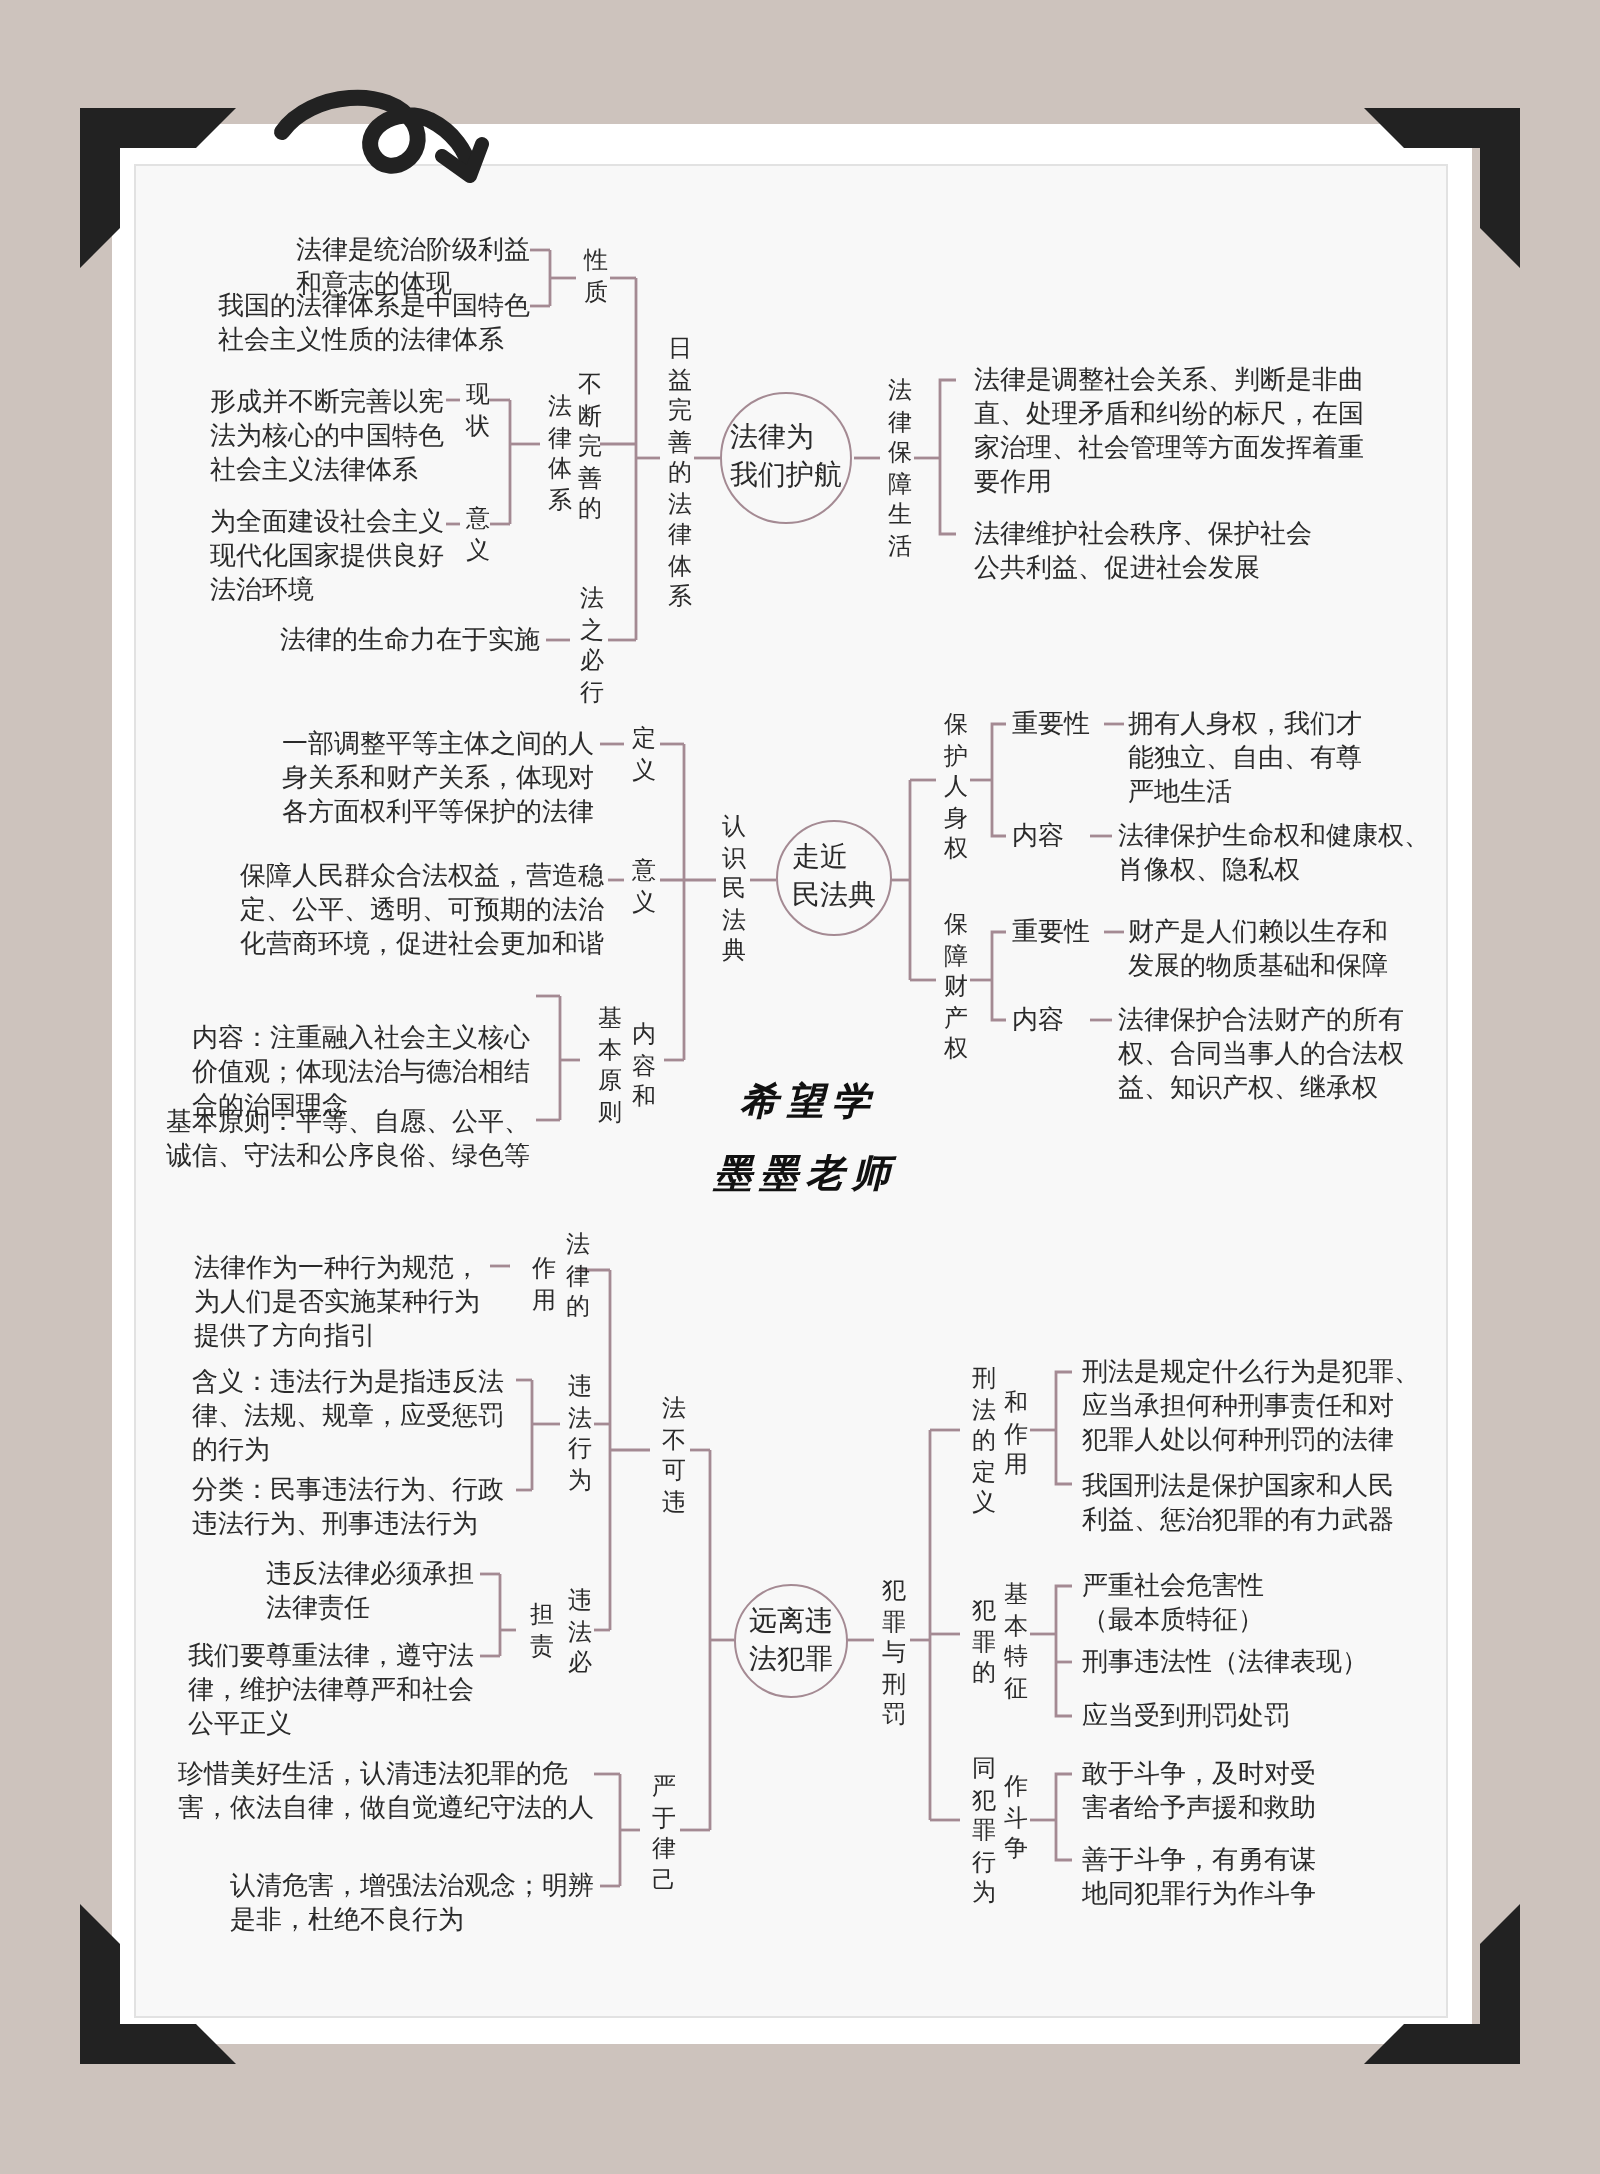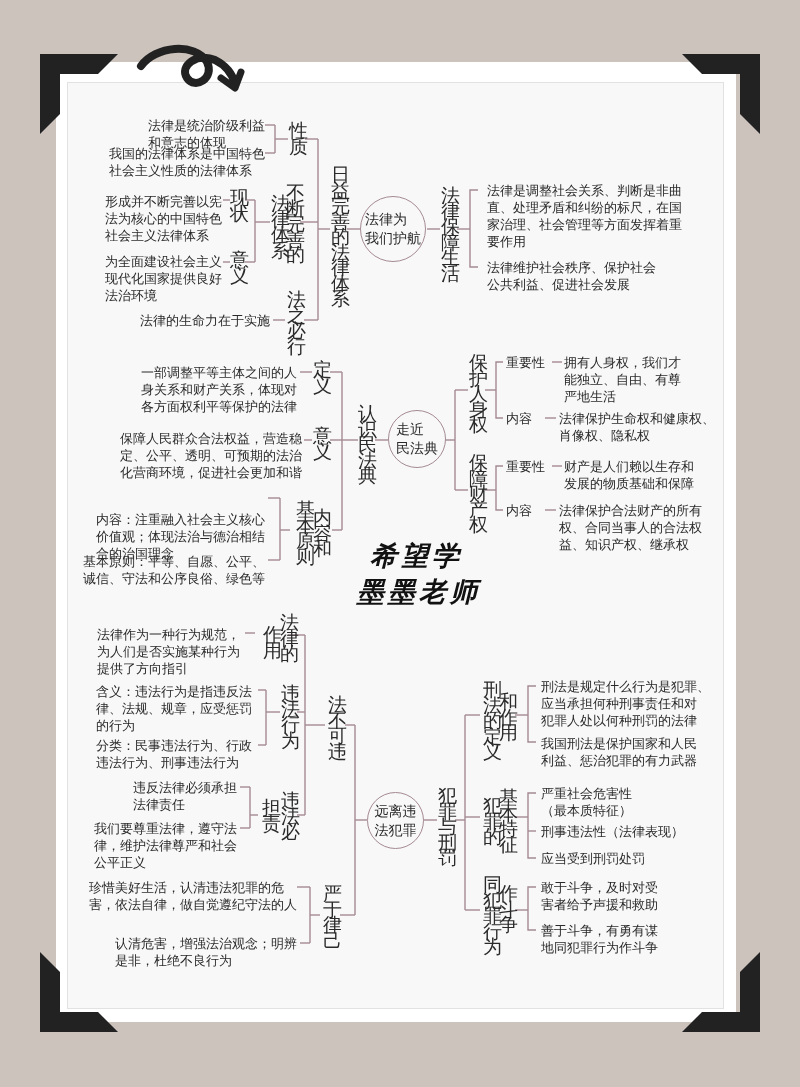--- a/index.html
+++ b/index.html
@@ -4,27 +4,27 @@
 <style>
   html, body { margin:0; padding:0; }
   body { width:800px; height:1087px; background:#cdc3bd; position:relative; overflow:hidden;
          font-family:"DejaVu Serif","Liberation Serif",serif; color:#2a2a2a; }
   .paper { position:absolute; left:56px; top:62px; width:680px; height:960px; background:#ffffff; }
   .inner { position:absolute; left:67px; top:82px; width:655px; height:925px; background:#f8f8f8;
            border:1px solid #e2e2e2; }
   .corner { position:absolute; }
   .t { position:absolute; font-size:13px; line-height:17px; white-space:pre; }
   .r { text-align:left; }
-  .v { position:absolute; font-size:19px; line-height:15.5px; width:15px; text-align:right; white-space:pre-wrap; word-break:break-all; }
+  .v { position:absolute; font-size:12px; line-height:15.5px; width:15px; text-align:right; white-space:pre-wrap; word-break:break-all; }
   .circle { position:absolute; border:1.5px solid #a48a93; border-radius:50%; background:#f8f8f8;
             display:flex; align-items:center; justify-content:center; 
             font-size:14px; line-height:19px; white-space:pre; }
   svg.lines { position:absolute; left:0; top:0; width:800px; height:1087px; pointer-events:none; }
   svg.lines line, svg.lines polyline { stroke:#a48a93; stroke-width:1.4; fill:none; }
-  .hand { position:absolute; font-family:"DejaVu Sans","Liberation Sans",sans-serif; font-size:27px;
+  .hand { position:absolute; font-family:"DejaVu Sans","Liberation Sans",sans-serif; font-size:19px;
           font-weight:bold; letter-spacing:4px; color:#111; font-style:italic; }
 </style>
 </head>
 <body>
 
 <div class="paper"></div>
 <div class="inner"></div>
 
 <svg class="corner" style="left:38px;top:52px" width="84" height="86">
     <polygon points="2,2 80,2 60,22 22,22 22,62 2,82" fill="#222"></polygon>

